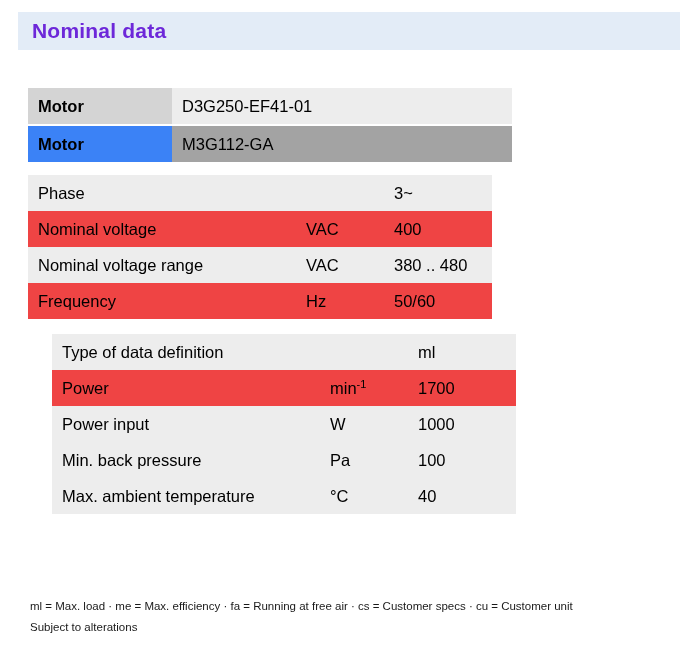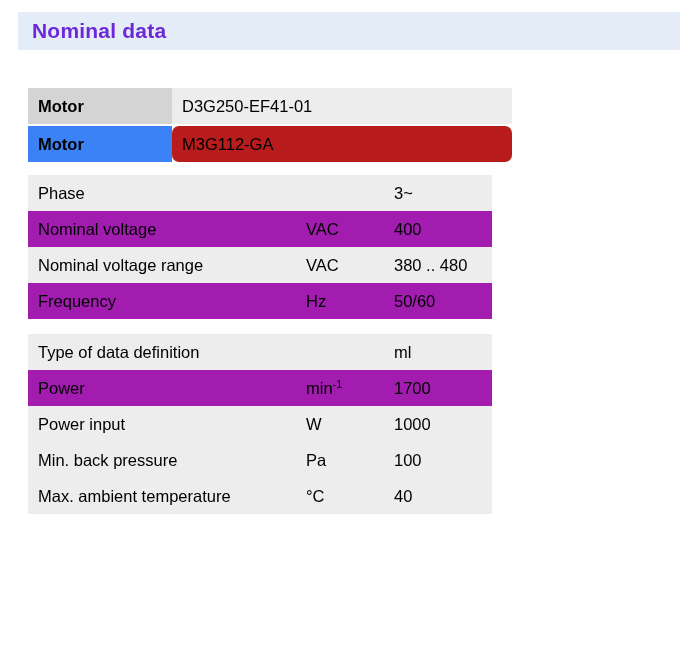--- a/index.html
+++ b/index.html
@@ -66,29 +66,29 @@
     background: #d4d4d4;
     font-weight: bold;
     width: 134px;
   }
   #header-table td.val {
     background: #ededed;
     font-weight: normal;
     width: 330px;
   }
   #header-table tr.alt td.lbl { background: #3b82f6; margin-top: 36px; }
-  #header-table tr.alt td.val { background: #b91c1c; border-radius: 7px; }
+  #header-table tr.alt td.val { background: #a3a3a3; }
 
   
   #electrical-table { top: 175px; }
   
-  #performance-table { top: 334px; }
+  #performance-table { top: 334px; margin-left: 24px; }
 
   .datarow td { background: #ededed; }
-  .datarow.shade td { background: #a21caf; }
+  .datarow.shade td { background: #ef4444; }
 
   .sep {
     height: 2px;
     background: #ffffff;
   }
 
   .unit-sup {
     font-size: 11px;
     vertical-align: super;
     line-height: 0;
@@ -194,14 +194,18 @@
         <td>100</td>
       </tr>
       <tr class="datarow">
         <td>Max. ambient temperature</td>
         <td>°C</td>
         <td>40</td>
       </tr>
     </tbody>
   </table>
 
+  <div class="footnotes">
+    <div>ml = Max. load · me = Max. efficiency · fa = Running at free air · cs = Customer specs · cu = Customer unit</div>
+    <div>Subject to alterations</div>
+  </div>
 
 </div>
 
 </body></html>

